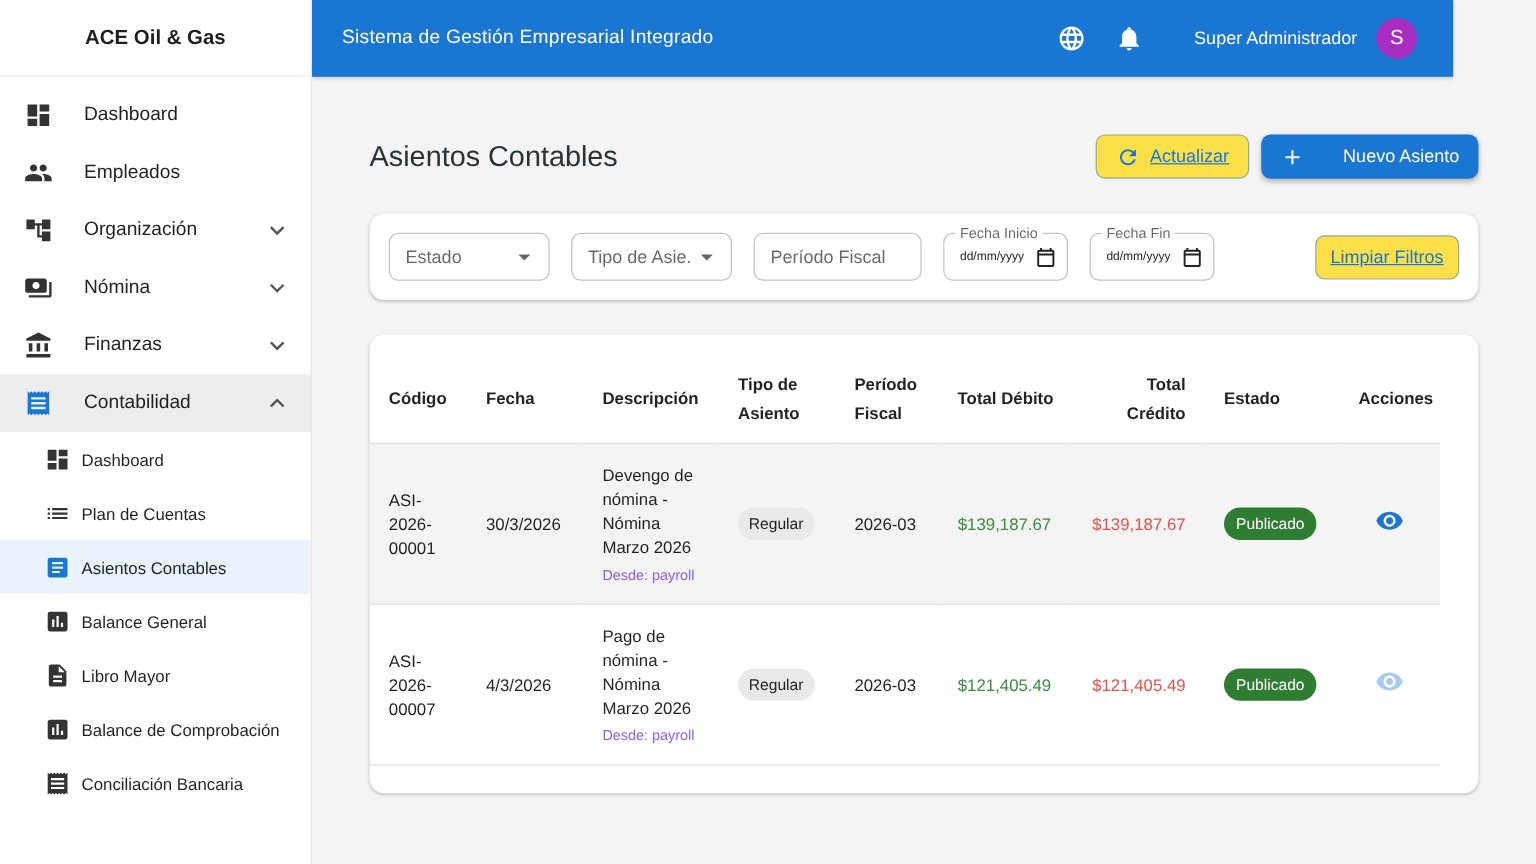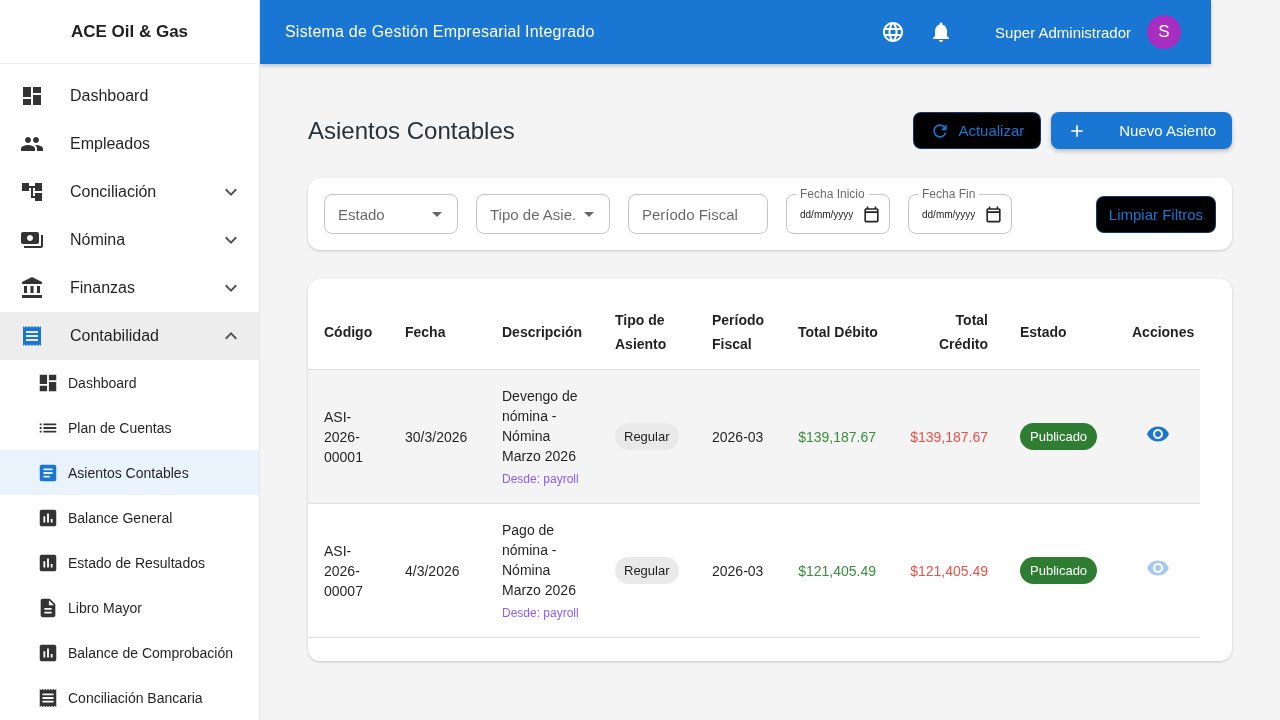--- a/index.html
+++ b/index.html
@@ -65,21 +65,21 @@
     padding:48px 48px 0;
   }
   .page-header { display:flex; align-items:center; justify-content:space-between; margin-bottom:29px; height:37px; }
   .page-title { font-size:24px; font-weight:400; color:#27323a; margin:0; }
   .actions { display:flex; gap:10px; }
   .btn {
     height:37px; border-radius:8px; font-size:15px; font-family:inherit;
     display:inline-flex; align-items:center; gap:8px; padding:0 16px; cursor:pointer; white-space:nowrap;
   }
   .btn svg { width:20px; height:20px; }
-  .btn.outlined { background:#000000; border:1px solid rgba(25,118,210,.5); color:var(--primary,#1976d2); }
+  .btn.outlined { background:#fde047; border:1px solid rgba(25,118,210,.5); color:var(--primary,#1976d2);text-decoration:underline; }
   .btn.outlined svg { fill:var(--primary,#1976d2); }
   .btn.contained { background:var(--primary,#1976d2); border:none; color:#fff; box-shadow:0 2px 4px rgba(0,0,0,.25);gap:32px; }
   .btn.contained svg { fill:#fff; }
 
   .card { background:#fff; border-radius:12px; box-shadow:0 1px 3px rgba(0,0,0,.12), 0 1px 2px rgba(0,0,0,.08); }
 
   
   .filters { height:72px; padding:16px; display:flex; align-items:center; gap:18px; margin-bottom:29px; }
   .field {
     position:relative; height:40px; border:1px solid #c4c4c4; border-radius:8px;
@@ -161,21 +161,21 @@
         <span class="nicon"><svg viewBox="0 0 24 24">
               <path d="M16 11c1.66 0 2.99-1.34 2.99-3S17.66 5 16 5s-3 1.34-3 3 1.34 3 3 3zm-8 0c1.66 0 2.99-1.34 2.99-3S9.66 5 8 5 5 6.34 5 8s1.34 3 3 3zm0 2c-2.33 0-7 1.17-7 3.5V19h14v-2.5c0-2.33-4.67-3.5-7-3.5zm8 0c-.29 0-.62.02-.97.05 1.16.84 1.97 1.97 1.97 3.45V19h6v-2.5c0-2.33-4.67-3.5-7-3.5z"></path>
             </svg></span>
         <span class="nlabel">Empleados</span>
       </div>
 
       <div class="nav-item">
         <span class="nicon"><svg viewBox="0 0 24 24">
               <path d="M22 11V3h-7v3H9V3H2v8h7V8h2v10h4v3h7v-8h-7v3h-2V8h2v3z"></path>
             </svg></span>
-        <span class="nlabel">Conciliación</span>
+        <span class="nlabel">Organización</span>
         <span class="chev"><svg viewBox="0 0 24 24">
               <path d="M16.59 8.59L12 13.17 7.41 8.59 6 10l6 6 6-6z"></path>
             </svg></span>
       </div>
 
       <div class="nav-item">
         <span class="nicon"><svg viewBox="0 0 24 24">
               <path d="M19 14V6c0-1.1-.9-2-2-2H3c-1.1 0-2 .9-2 2v8c0 1.1.9 2 2 2h14c1.1 0 2-.9 2-2zm-9-1c-1.66 0-3-1.34-3-3s1.34-3 3-3 3 1.34 3 3-1.34 3-3 3zm13-6v11c0 1.1-.9 2-2 2H4v-2h17V7h2z"></path>
             </svg></span>
         <span class="nlabel">Nómina</span>
@@ -225,26 +225,20 @@
         <span class="nlabel">Asientos Contables</span>
       </div>
 
       <div class="sub-item">
         <span class="nicon"><svg viewBox="0 0 24 24">
               <path d="M19 3H5c-1.1 0-2 .9-2 2v14c0 1.1.9 2 2 2h14c1.1 0 2-.9 2-2V5c0-1.1-.9-2-2-2zM9 17H7v-7h2v7zm4 0h-2V7h2v10zm4 0h-2v-4h2v4z"></path>
             </svg></span>
         <span class="nlabel">Balance General</span>
       </div>
 
-      <div class="sub-item">
-        <span class="nicon"><svg viewBox="0 0 24 24">
-              <path d="M19 3H5c-1.1 0-2 .9-2 2v14c0 1.1.9 2 2 2h14c1.1 0 2-.9 2-2V5c0-1.1-.9-2-2-2zM9 17H7v-7h2v7zm4 0h-2V7h2v10zm4 0h-2v-4h2v4z"></path>
-            </svg></span>
-        <span class="nlabel">Estado de Resultados</span>
-      </div>
 
       <div class="sub-item">
         <span class="nicon"><svg viewBox="0 0 24 24">
               <path d="M14 2H6c-1.1 0-1.99.9-1.99 2L4 20c0 1.1.89 2 1.99 2H18c1.1 0 2-.9 2-2V8l-6-6zm2 16H8v-2h8v2zm0-4H8v-2h8v2zm-3-5V3.5L18.5 9H13z"></path>
             </svg></span>
         <span class="nlabel">Libro Mayor</span>
       </div>
 
       <div class="sub-item">
         <span class="nicon"><svg viewBox="0 0 24 24">

